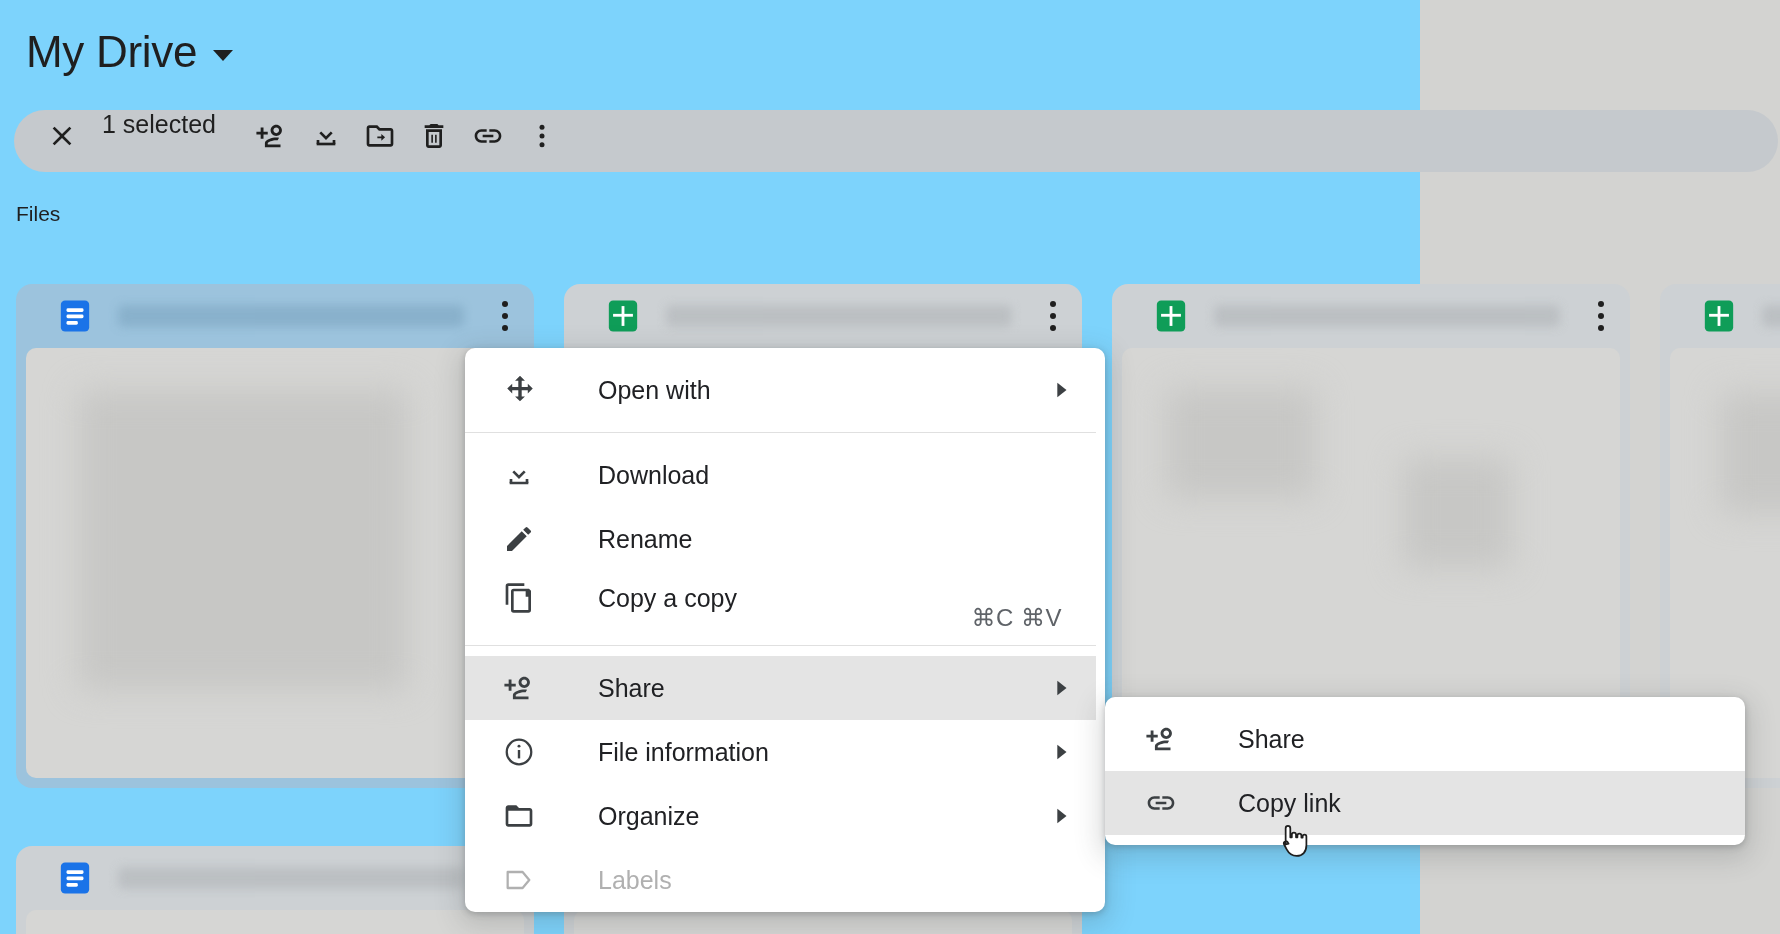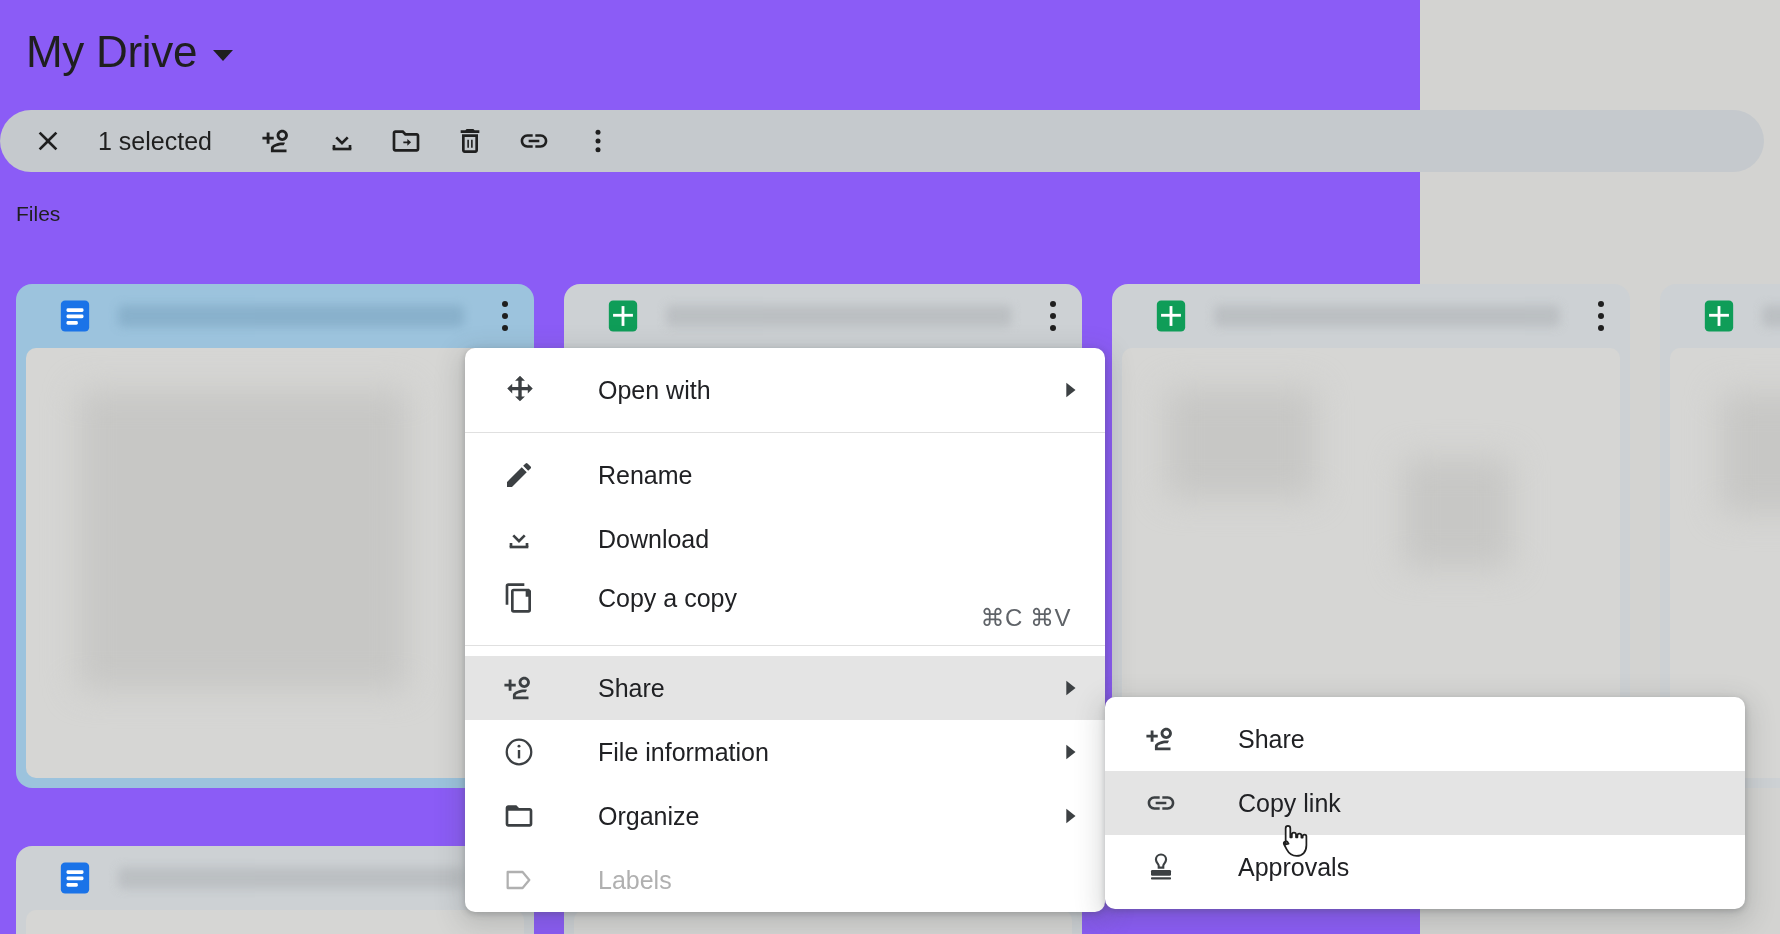--- a/index.html
+++ b/index.html
@@ -4,21 +4,21 @@
 <style>
   * { box-sizing: border-box; margin: 0; padding: 0; }
   html, body {
     width: 1780px; height: 934px;
     overflow: hidden;
     background: #d3d3d1;
     font-family: "Liberation Sans", "DejaVu Sans", sans-serif;
     -webkit-font-smoothing: antialiased;
   }
 
-  #root { position: relative; width: 1420px; height: 934px; background: #8b5cf6; }
+  #root { position: relative; width: 1420px; height: 934px; background: #7dd3fc; }
 
   
   .drive-header {
     position: absolute; left: 0; top: 0; width: 100%; height: 104px;
     display: flex; align-items: center;
   }
   .drive-title-wrap {
     display: flex; align-items: center; gap: 16px;
     margin-left: 18px; padding: 4px 8px; border-radius: 6px;
   }
@@ -27,24 +27,24 @@
     line-height: 1.1;
   }
   .caret-down {
     width: 0; height: 0; border-left: 10px solid transparent;
     border-right: 10px solid transparent; border-top: 11px solid #1f1f1f;
     margin-top: 8px;
   }
 
   
   .sel-toolbar {
-    position: absolute; left: 0; top: 110px;
+    position: absolute; left: 14px; top: 110px;
     height: 62px; width: 1764px;
     background: #c5c9cd; border-radius: 31px;
-    display: flex; align-items: center; padding-left: 22px; gap: 12px;
+    display: flex; padding-left: 22px; gap: 2px;
   }
   .tb-btn {
     width: 52px; height: 52px; border-radius: 50%;
     display: flex; align-items: center; justify-content: center;
     background: transparent; border: none; cursor: pointer; flex: 0 0 auto;
   }
   .tb-btn svg { display: block; }
   .sel-count {
     font-size: 25px; color: #1f1f1f; margin-left: 12px; margin-right: 28px;
     white-space: nowrap;
@@ -96,21 +96,21 @@
   .grid-row2 {
     position: absolute; left: 16px; top: 846px; width: 1800px;
     display: flex; gap: 30px;
   }
 
   
   .ctx-menu {
     position: absolute; left: 465px; top: 348px;
     width: 640px; background: #ffffff; border-radius: 10px;
     box-shadow: 0 2px 6px rgba(60,64,67,.28), 0 8px 26px 6px rgba(60,64,67,.18);
-    overflow: hidden; padding: 10px 0 0 0;
+    overflow: hidden; padding: 10px 9px 0 0;
   }
   .mi {
     height: 64px; display: flex; align-items: center;
     padding: 0 24px 0 38px; cursor: pointer; position: relative;
   }
   .mi.hl { background: #e4e4e4; }
   .mi.disabled { cursor: default; }
   .mi .mi-ico {
     width: 38px; flex: 0 0 auto; display: flex; align-items: center;
     justify-content: flex-start;
@@ -336,35 +336,35 @@
             <path d="M8 4l10 8-10 8z" fill="#3c4043"></path>
           </svg>
       </span>
     </div>
 
     <div class="mi-sep"></div>
 
     <div class="mi">
       <span class="mi-ico">
         <svg width="32" height="32" viewBox="0 0 24 24">
-          <path d="M3 17.25V21h3.75L17.81 9.94l-3.75-3.75L3 17.25zM20.71 7.04a1 1 0 0 0 0-1.41l-2.34-2.34a1 1 0 0 0-1.41 0l-1.83 1.83 3.75 3.75 1.83-1.83z" fill="#3c4043"></path>
-        </svg>
-      </span>
-      <span class="mi-label">Rename</span>
-    </div>
-
-    <div class="mi">
-      <span class="mi-ico">
-        <svg width="32" height="32" viewBox="0 0 24 24">
           <path d="M12 3v9.2l3.6-3.6L17 10l-5 5-5-5 1.4-1.4L12 12.2V3z" fill="#3c4043"></path>
           <path d="M5 17h14v2H5z" fill="#3c4043"></path>
           <path d="M5 15h2v3H5zM17 15h2v3h-2z" fill="#3c4043"></path>
         </svg>
       </span>
       <span class="mi-label">Download</span>
+    </div>
+
+    <div class="mi">
+      <span class="mi-ico">
+        <svg width="32" height="32" viewBox="0 0 24 24">
+          <path d="M3 17.25V21h3.75L17.81 9.94l-3.75-3.75L3 17.25zM20.71 7.04a1 1 0 0 0 0-1.41l-2.34-2.34a1 1 0 0 0-1.41 0l-1.83 1.83 3.75 3.75 1.83-1.83z" fill="#3c4043"></path>
+        </svg>
+      </span>
+      <span class="mi-label">Rename</span>
     </div>
 
     <div class="mi grp-pad-b">
       <span class="mi-ico">
         <svg width="32" height="32" viewBox="0 0 24 24">
           <path d="M16 1H4a2 2 0 0 0-2 2v14h2V3h12V1z" fill="#3c4043"></path>
           <path d="M19.5 5H8a2 2 0 0 0-2 2v14a2 2 0 0 0 2 2h11a2 2 0 0 0 2-2V6.5L19.5 5zM19 21H8V7h9v4h2v10z" fill="#3c4043"></path>
         </svg>
       </span>
       <span class="mi-label">Copy a copy</span>
@@ -443,29 +443,19 @@
 
     <div class="mi hl">
       <span class="mi-ico">
         <svg width="32" height="32" viewBox="0 0 24 24">
           <path d="M3.9 12c0-1.71 1.39-3.1 3.1-3.1h4V7H7c-2.76 0-5 2.24-5 5s2.24 5 5 5h4v-1.9H7c-1.71 0-3.1-1.39-3.1-3.1zM8 13h8v-2H8v2zm9-6h-4v1.9h4c1.71 0 3.1 1.39 3.1 3.1s-1.39 3.1-3.1 3.1h-4V17h4c2.76 0 5-2.24 5-5s-2.24-5-5-5z" fill="#3c4043"></path>
         </svg>
       </span>
       <span class="mi-label">Copy link</span>
     </div>
 
-    <div class="mi">
-      <span class="mi-ico">
-        <svg width="32" height="32" viewBox="0 0 24 24">
-          <path d="M12 2.6c-2.1 0-3.8 1.7-3.8 3.8 0 1.5.9 2.5 1.5 3.3.4.6.6 1 .6 1.6v1.2h3.4v-1.2c0-.6.2-1 .6-1.6.6-.8 1.5-1.8 1.5-3.3 0-2.1-1.7-3.8-3.8-3.8z" fill="none" stroke="#3c4043" stroke-width="1.6"></path>
-          <rect x="4.5" y="14.2" width="15" height="4.4" rx="1" fill="#3c4043"></rect>
-          <rect x="4.5" y="19.6" width="15" height="1.8" rx=".6" fill="#3c4043"></rect>
-        </svg>
-      </span>
-      <span class="mi-label">Approvals</span>
-    </div>
   </div>
 
   <svg class="cursor" viewBox="0 0 28 34">
     <path d="M9.5 19V5.2c0-1.2.9-2.1 2-2.1s2 .9 2 2.1v7.6h1.3v-2.1c0-1 .8-1.8 1.8-1.8s1.8.8 1.8 1.8v2.1h1.2v-1.4c0-1 .8-1.7 1.7-1.7s1.7.7 1.7 1.7v1.6h1.1v-.8c0-.9.7-1.6 1.6-1.6s1.6.7 1.6 1.6v7.5c0 5.6-3.3 9.1-8.3 9.1-4.6 0-6.7-2-8.6-5.6l-2.2-4.2c-.5-1-.2-2.1.8-2.6.9-.5 2 0 2.5 1l.5.9z" transform="translate(-2,0) scale(0.96)" fill="#ffffff" stroke="#1f1f1f" stroke-width="1.5" stroke-linejoin="round"></path>
   </svg>
 
 </div>
 
 </body></html>

